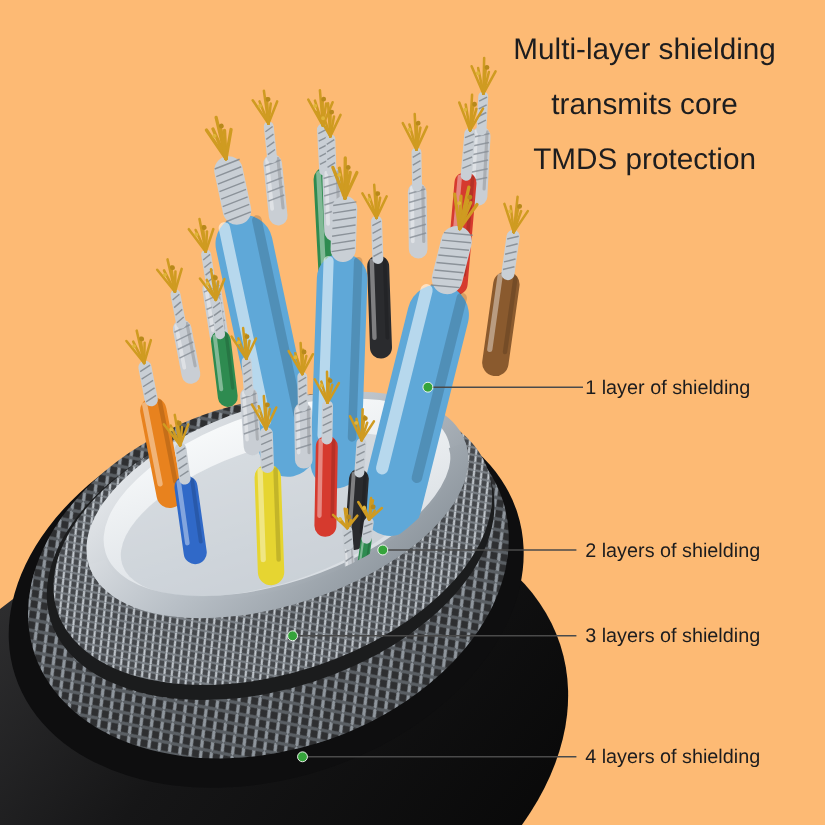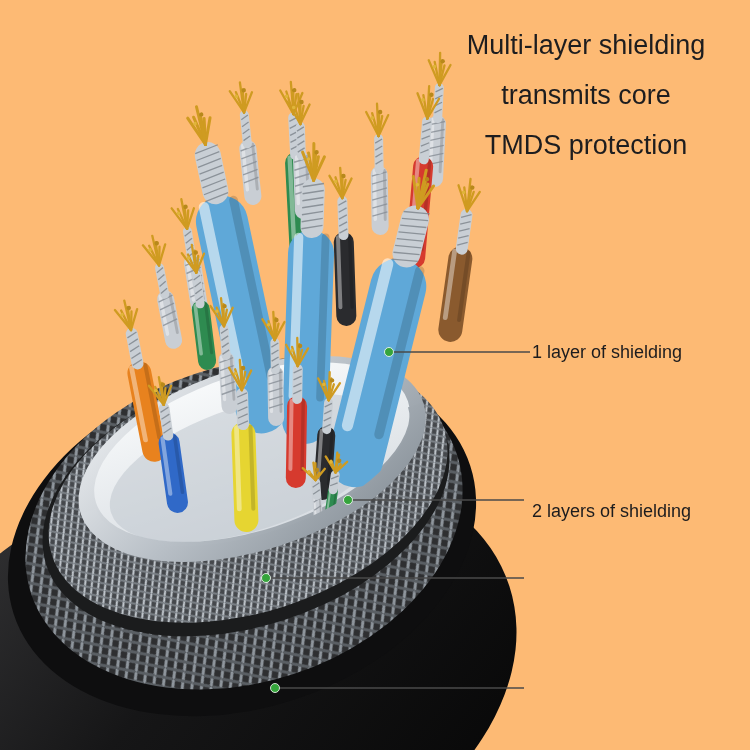--- a/index.html
+++ b/index.html
@@ -4,21 +4,21 @@
 <style>
   html,body{margin:0;padding:0;background:#fff;}
   .stage{position:relative;width:750px;height:750px;background:#fdba74;overflow:hidden;
          font-family:"Liberation Sans", sans-serif;}
   .scene{position:absolute;left:0;top:0;}
   .headline{position:absolute;left:430px;top:20px;width:312px;text-align:center;
             color:#1d1d1f;font-size:27px;font-weight:400;}
   .headline .hl{height:50px;line-height:50px;white-space:nowrap;}
   .ann-label{position:absolute;left:532px;height:22px;line-height:22px;
              font-size:18px;color:#1c1c1e;white-space:nowrap;}
-  .l1{top:341px;} .l2{top:500px;} .l3{top:567px;} .l4{top:677px;}
+  .l1{top:341px;} .l2{top:489px;} .l3{top:567px;} .l4{top:677px;}
   line.leader{stroke-width:1.4px;}
   circle.dot{stroke:#ffffff;stroke-width:0.8px;}
 </style>
 </head>
 <body>
 
 <div class="stage">
 
   <svg class="scene" width="750" height="750" viewBox="0 0 750 750">
     <defs>
@@ -550,14 +550,16 @@
   </svg>
 
   <div class="headline">
     <div class="hl">Multi-layer shielding</div>
     <div class="hl">transmits core</div>
     <div class="hl">TMDS protection</div>
   </div>
 
   <div class="ann-label l1">1 layer of shielding</div>
   <div class="ann-label l2">2 layers of shielding</div>
+  <div class="ann-label l3">3 layers of shielding</div>
+  <div class="ann-label l4">4 layers of shielding</div>
 
 </div>
 
 </body></html>

